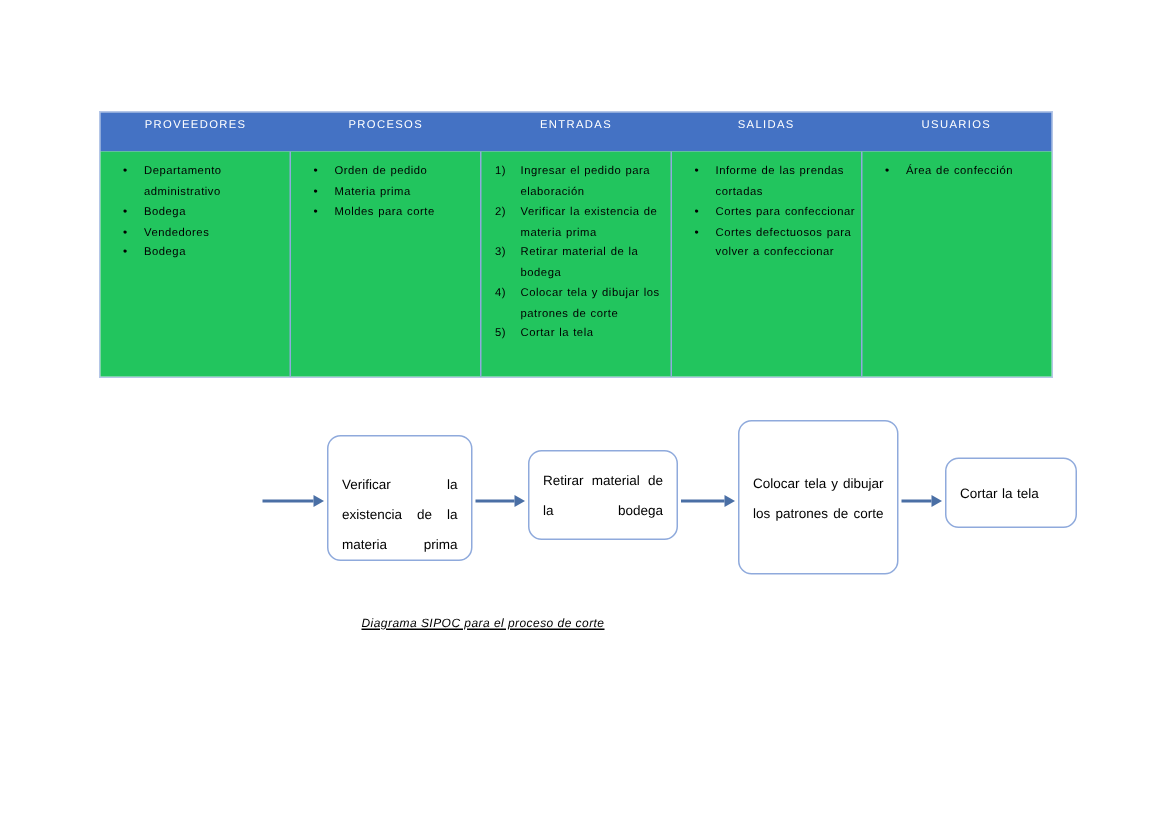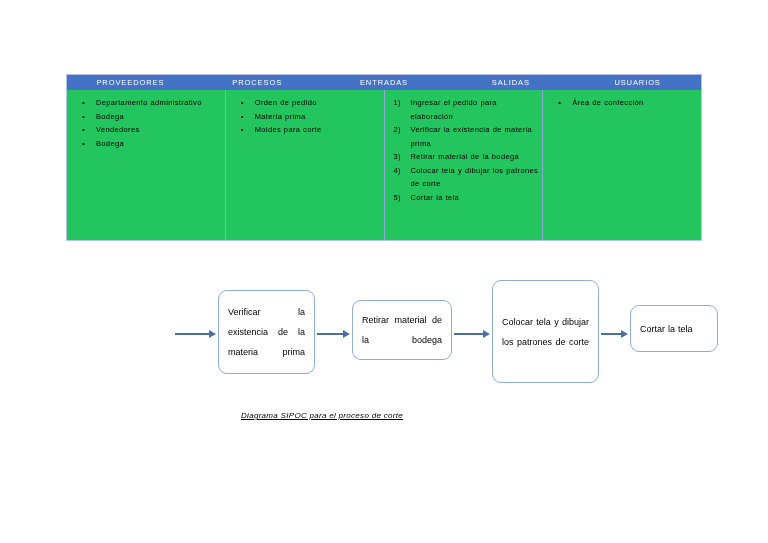--- a/index.html
+++ b/index.html
@@ -21,21 +21,21 @@
     position: absolute;
     left: 66px;
     top: 74px;
     width: 636px;
     border: 1px solid #b4c6e7;
     box-sizing: border-box;
   }
   #sipoc-header-row {
     display: flex;
     background: #4472c4;
-    height: 15px;
+    height: 26px;
   }
   .header-cell {
     flex: 1 1 0;
     color: #ffffff;
     font-size: 7.5px;
     letter-spacing: 0.9px;
     text-align: center;
     line-height: 15px;
     font-weight: normal;
     white-space: nowrap;
@@ -185,28 +185,35 @@
         <ul class="cell-list numbered">
           <li><span class="num">1)</span><span>Ingresar el pedido para elaboración</span></li>
           <li><span class="num">2)</span><span>Verificar la existencia de materia prima</span></li>
           <li><span class="num">3)</span><span>Retirar material de la bodega</span></li>
           <li><span class="num">4)</span><span>Colocar tela y dibujar los patrones de corte</span></li>
           <li><span class="num">5)</span><span>Cortar la tela</span></li>
         </ul>
       </div>
       <div class="body-cell">
         <ul class="cell-list bulleted">
+          <li><span>Informe de las prendas cortadas</span></li>
+          <li><span>Cortes para confeccionar</span></li>
+          <li><span>Cortes defectuosos para volver a confeccionar</span></li>
+        </ul>
+      </div>
+      <div class="body-cell">
+        <ul class="cell-list bulleted">
           <li><span>Área de confección</span></li>
         </ul>
       </div>
     </div>
 </div>
 
 <div id="flowchart">
-    <div class="flow-box" style="left: 218px; top: 18px; width: 97px; height: 84px;">
+    <div class="flow-box" style="left: 218px; top: 18px; width: 97px; height: 84px; align-items: flex-end;">
       <div class="flow-text">Verificar la existencia de la materia prima</div>
     </div>
     <div class="flow-box" style="left: 352px; top: 28px; width: 100px; height: 60px;">
       <div class="flow-text">Retirar material de la bodega</div>
     </div>
     <div class="flow-box" style="left: 492px; top: 8px; width: 107px; height: 103px;">
       <div class="flow-text">Colocar tela y dibujar los patrones de corte</div>
     </div>
     <div class="flow-box" style="left: 630px; top: 33px; width: 88px; height: 47px;">
       <div class="flow-text single">Cortar la tela</div>

